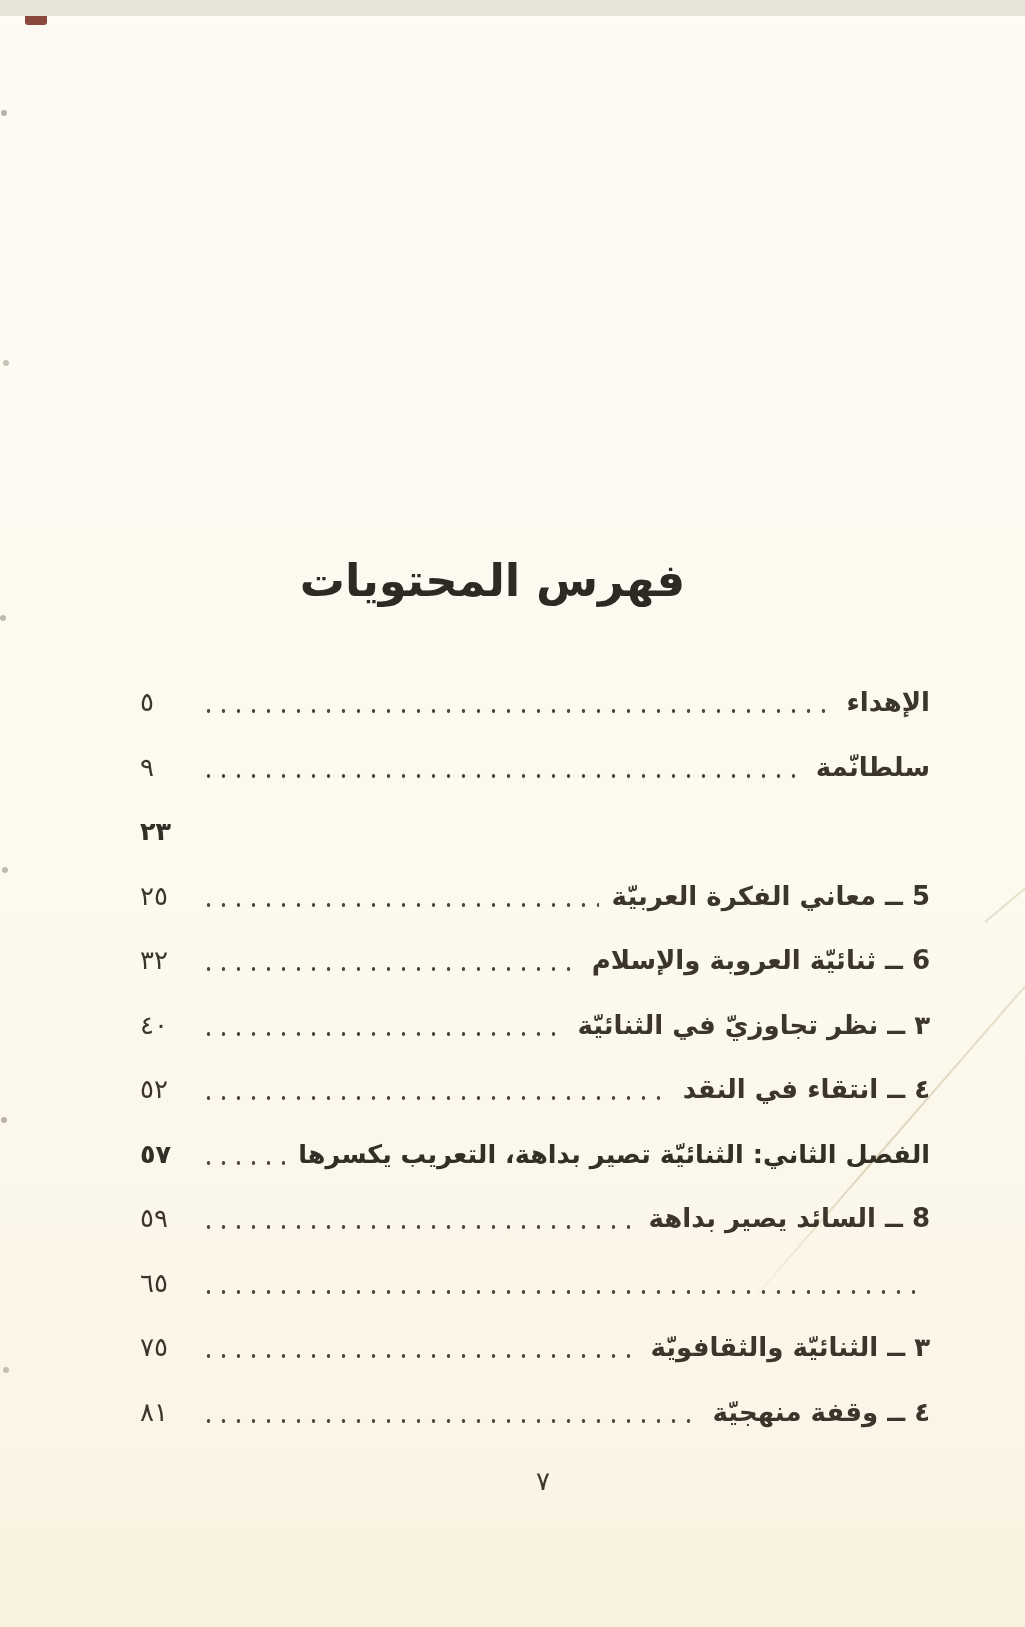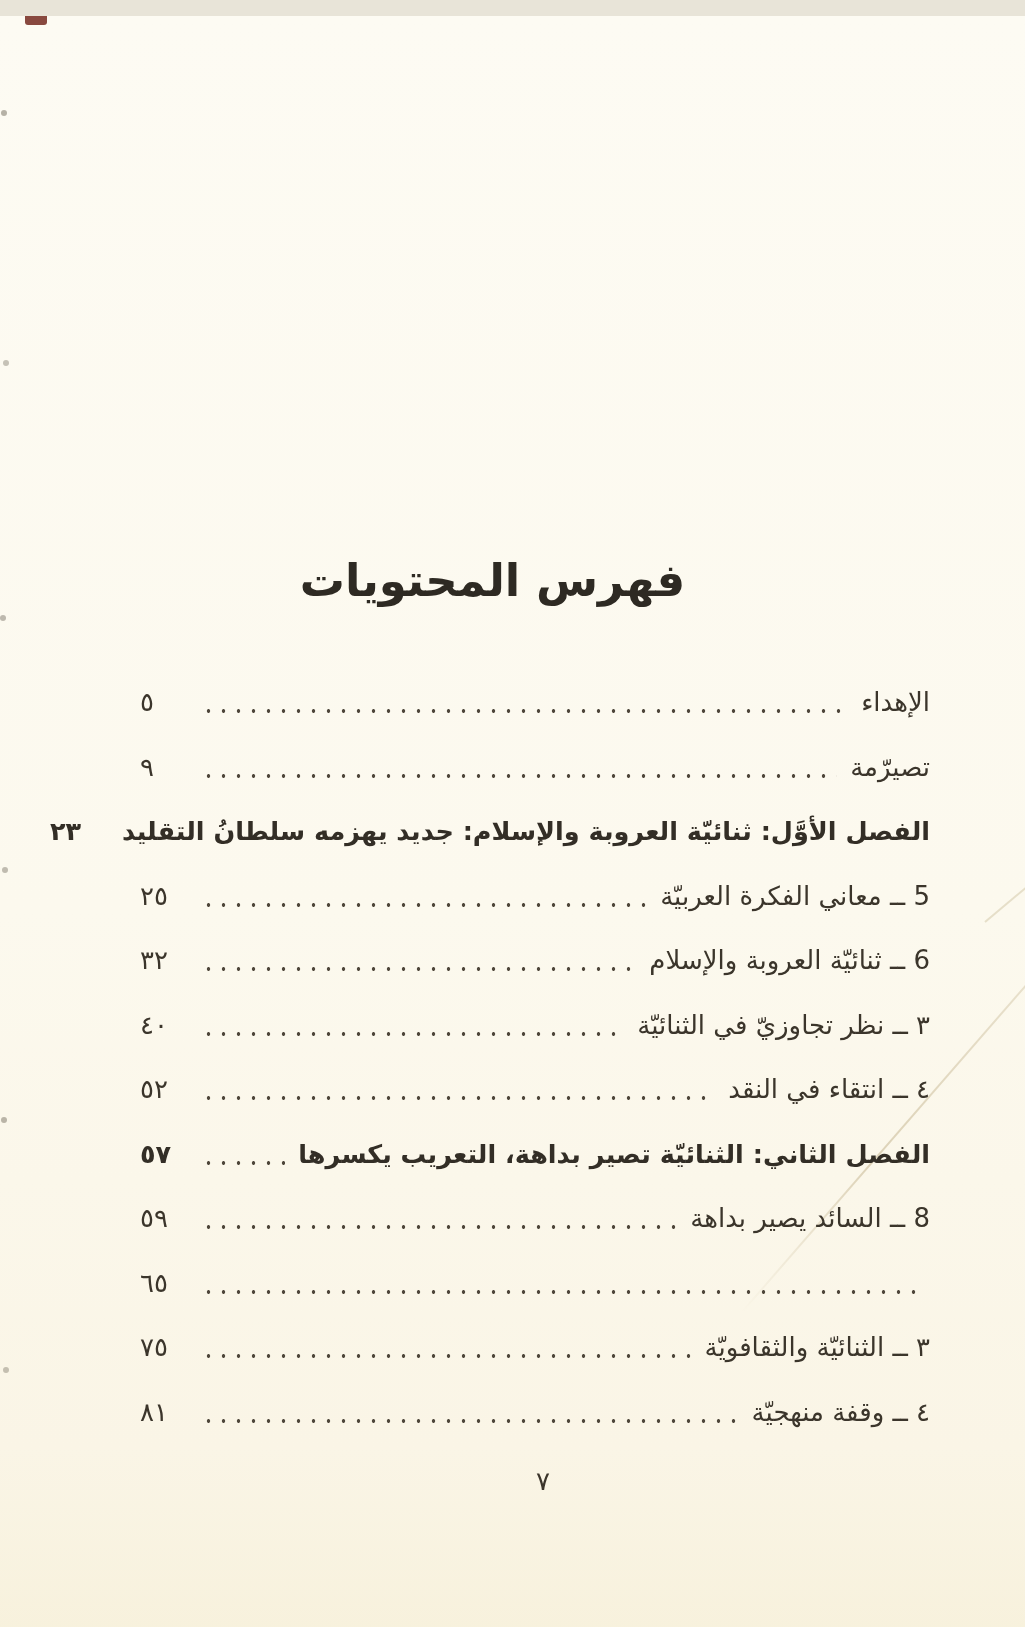--- a/index.html
+++ b/index.html
@@ -54,21 +54,21 @@
   
   .toc{
     position:absolute;top:654px;right:95px;left:140px;
   }
   .row{
     display:flex;align-items:center;
     height:64.5px;
     font-size:26px;
     white-space:nowrap;
   }
-  .row .label{flex:0 0 auto;}
+  .row .label{flex:0 0 auto;font-weight:bold;}
   .row.chapter{font-weight:bold;font-size:25.5px;color:#332e26;}
   .leader{
     flex:1 1 auto;
     height:8px;
     margin:0 13px;
     position:relative;top:9px;
     background-image:radial-gradient(circle,#4e463a 1.5px,rgba(0,0,0,0) 2.1px);
     background-size:15px 8px;
     background-repeat:repeat-x;
     background-position:2px center;
@@ -99,27 +99,26 @@
 
   <div class="toc">
 
     <div class="row item">
       <span class="label">الإهداء</span>
       <span class="leader"></span>
       <span class="pagenum">٥</span>
     </div>
 
     <div class="row item">
-      <span class="label">تصيرّمة</span>
+      <span class="label">سلطانّمة</span>
       <span class="leader"></span>
       <span class="pagenum">٩</span>
     </div>
 
     <div class="row chapter no-leader">
-      <span class="label">الفصل الأوَّل: ثنائيّة العروبة والإسلام: جديد يهزمه سلطانُ التقليد</span>
       <span class="leader"></span>
       <span class="pagenum">٢٣</span>
     </div>
 
     <div class="row item">
       <span class="label">5 ــ معاني الفكرة العربيّة</span>
       <span class="leader"></span>
       <span class="pagenum">٢٥</span>
     </div>
 

